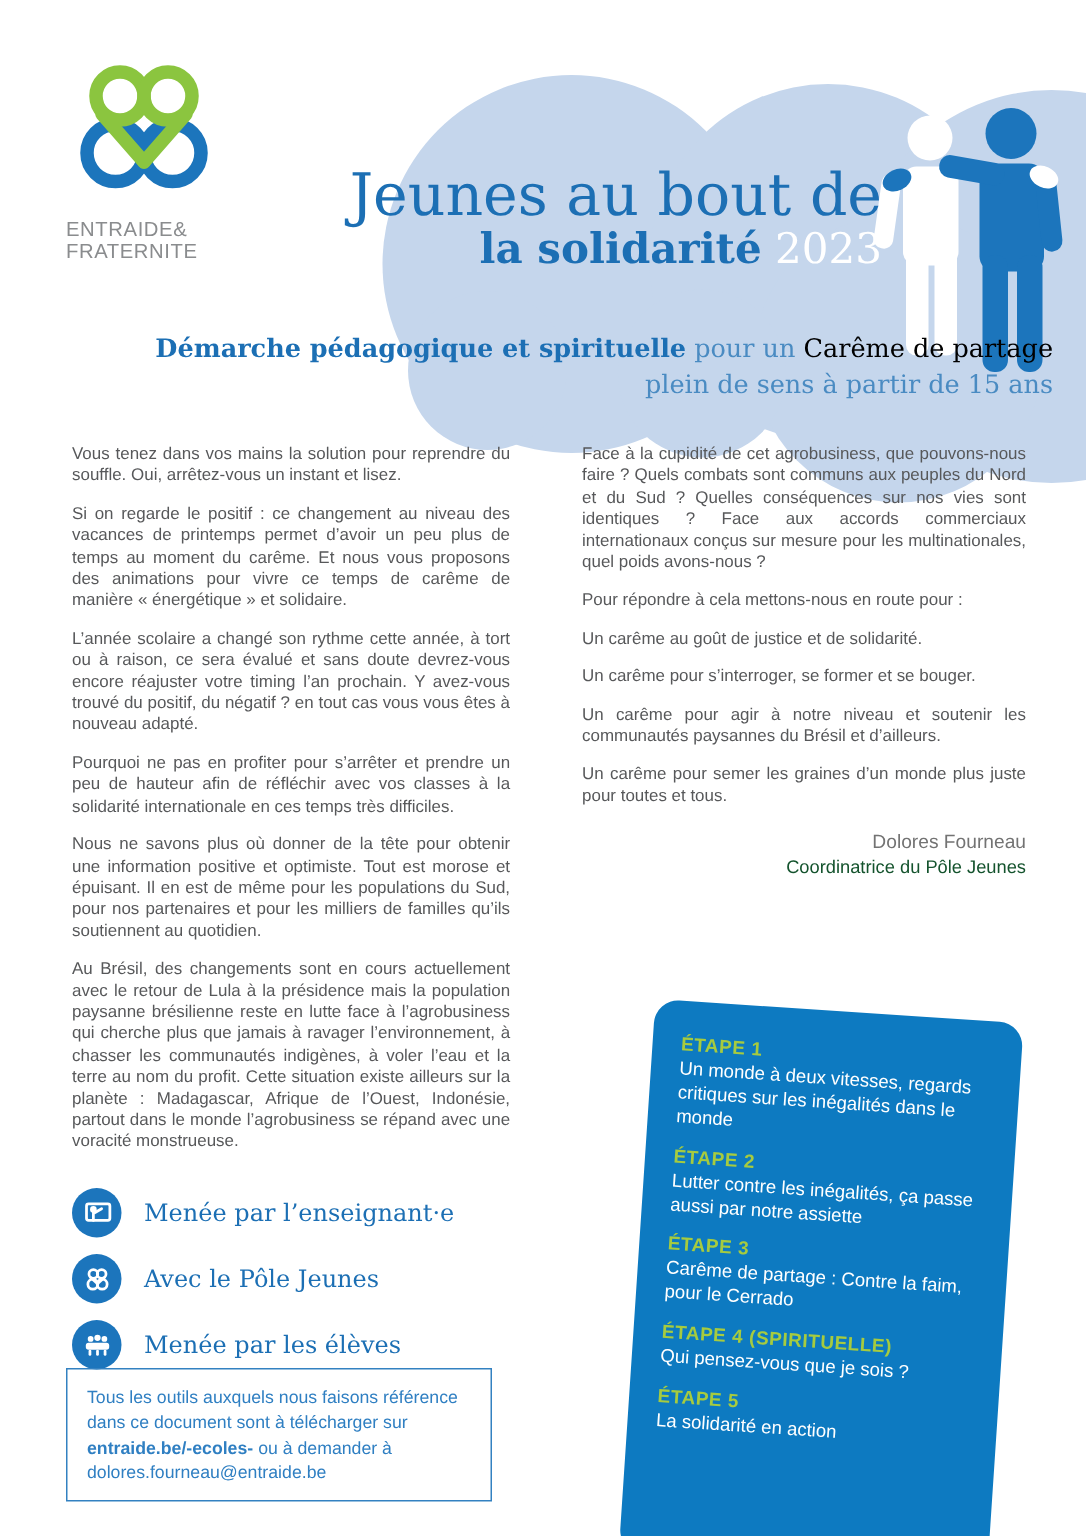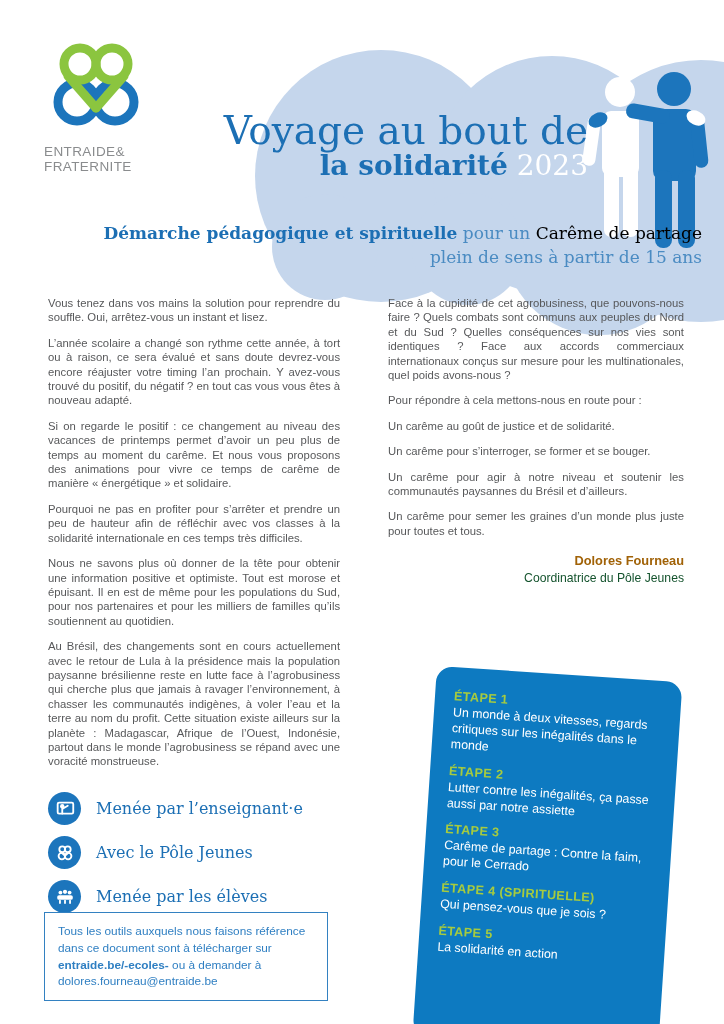--- a/index.html
+++ b/index.html
@@ -29,21 +29,21 @@
   .sub-line2{color:#4a8bc2;}
   
   .figures{position:absolute;left:582px;top:70px;}
   
   .columns{position:absolute;left:48px;top:296px;width:636px;display:flex;gap:48px;}
   .col{color:#57585a;font-size:11.3px;line-height:14.4px;text-align:justify;}
   .col-left{width:300px;}
   .col-right{width:304px;}
   .col p{margin:0 0 11px 0;}
   .signature{margin-top:14px;text-align:right;line-height:1.35;}
-  .sig-name{color:#a16207;font-weight:700;font-size:12.8px;}
+  .sig-name{color:#737373;font-weight:400;font-size:12.8px;}
   .sig-role{color:#14532d;font-size:12.2px;}
   
   .etapes-box{
     position:absolute;left:437px;top:666px;width:246px;height:370px;
     background:#0d7ac1;border-radius:16px;
     transform:rotate(3.8deg);transform-origin:top left;
     padding:22px 19px;box-sizing:border-box;
   }
   .etape{margin-bottom:11px;}
   .etape-label{color:#a6cb3f;font-weight:700;font-size:12.6px;letter-spacing:.4px;margin-bottom:2px;}
@@ -116,35 +116,35 @@
       <rect x="73" y="100" width="17" height="78" rx="8"></rect>
       <rect x="96" y="100" width="17" height="78" rx="8"></rect>
       <rect x="44" y="36" width="44" height="15" rx="7" transform="rotate(10 66 43)"></rect>
       <rect x="108" y="46" width="14" height="52" rx="7" transform="rotate(-6 115 50)"></rect>
     </g>
 
     <ellipse cx="114" cy="48" rx="10" ry="7" fill="#ffffff" transform="rotate(25 114 48)"></ellipse>
   </svg>
 
   <div class="title-block">
-    <div class="title-line1">Voyage au bout de</div>
+    <div class="title-line1">Jeunes au bout de</div>
     <div class="title-line2"><span class="title-bold">la solidarité</span> <span class="title-year">2023</span></div>
   </div>
 
   <div class="subtitle-block">
     <div><span class="sub-bold">Démarche pédagogique et spirituelle</span><span class="sub-mid"> pour un </span><span class="sub-white">Carême de partage</span></div>
     <div class="sub-line2">plein de sens à partir de 15 ans</div>
   </div>
 
   <div class="columns">
     <div class="col col-left">
 
     <p>Vous tenez dans vos mains la solution pour reprendre du souffle. Oui, arrêtez-vous un instant et lisez.</p>
+        <p>Si on regarde le positif : ce changement au niveau des vacances de printemps permet d’avoir un peu plus de temps au moment du carême. Et nous vous proposons des animations pour vivre ce temps de carême de manière « énergétique » et solidaire.</p>
         <p>L’année scolaire a changé son rythme cette année, à tort ou à raison, ce sera évalué et sans doute devrez-vous encore réajuster votre timing l’an prochain. Y avez-vous trouvé du positif, du négatif ? en tout cas vous vous êtes à nouveau adapté.</p>
-        <p>Si on regarde le positif : ce changement au niveau des vacances de printemps permet d’avoir un peu plus de temps au moment du carême. Et nous vous proposons des animations pour vivre ce temps de carême de manière « énergétique » et solidaire.</p>
         <p>Pourquoi ne pas en profiter pour s’arrêter et prendre un peu de hauteur afin de réfléchir avec vos classes à la solidarité internationale en ces temps très difficiles.</p>
         <p>Nous ne savons plus où donner de la tête pour obtenir une information positive et optimiste. Tout est morose et épuisant. Il en est de même pour les populations du Sud, pour nos partenaires et pour les milliers de familles qu’ils soutiennent au quotidien.</p>
         <p>Au Brésil, des changements sont en cours actuellement avec le retour de Lula à la présidence mais la population paysanne brésilienne reste en lutte face à l’agrobusiness qui cherche plus que jamais à ravager l’environnement, à chasser les communautés indigènes, à voler l’eau et la terre au nom du profit. Cette situation existe ailleurs sur la planète : Madagascar, Afrique de l’Ouest, Indonésie, partout dans le monde l’agrobusiness se répand avec une voracité monstrueuse.</p>
       </div>
     <div class="col col-right">
       <div>
 
       <p>Face à la cupidité de cet agrobusiness, que pouvons-nous faire ? Quels combats sont communs aux peuples du Nord et du Sud ? Quelles conséquences sur nos vies sont identiques ? Face aux accords commerciaux internationaux conçus sur mesure pour les multinationales, quel poids avons-nous ?</p>
           <p>Pour répondre à cela mettons-nous en route pour :</p>
           <p>Un carême au goût de justice et de solidarité.</p>

